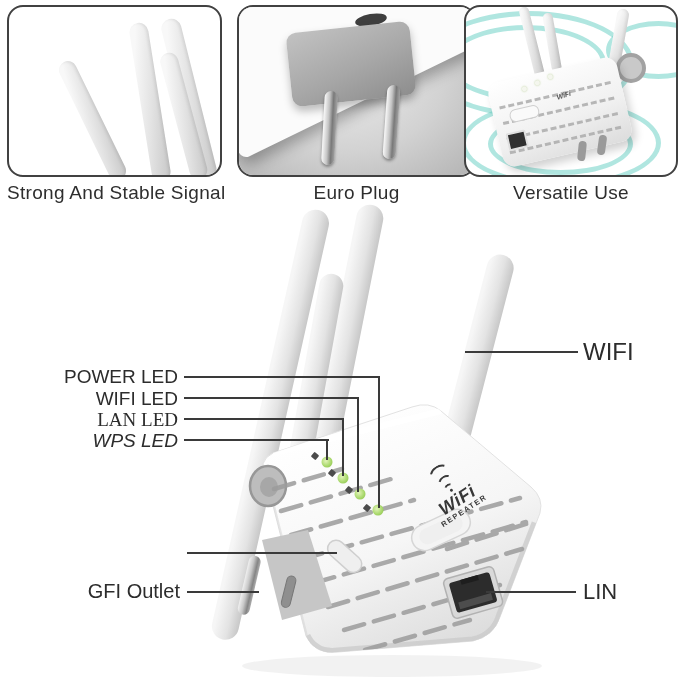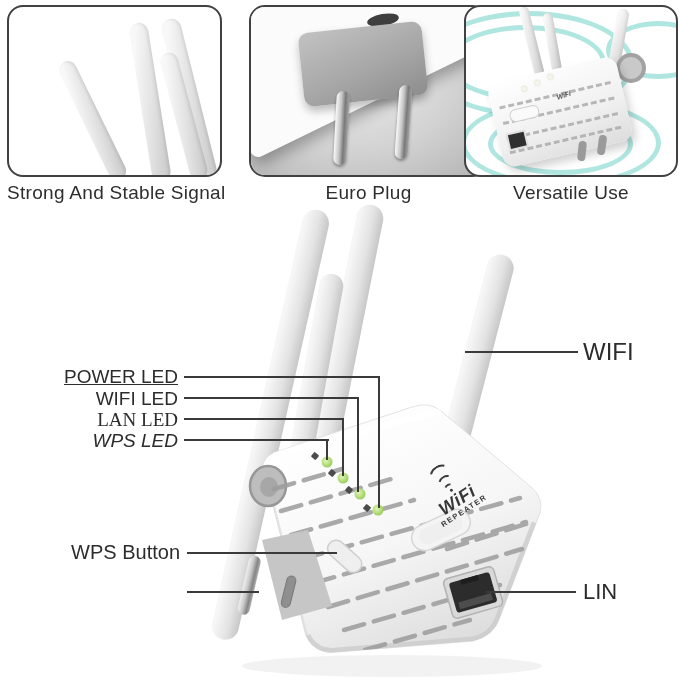--- a/index.html
+++ b/index.html
@@ -68,21 +68,21 @@
   <figure class="feature" style="left:7px;width:215px;">
     <div class="thumb">
       <div class="rod" style="left:46px;top:55px;width:18px;height:130px;transform:rotate(-26deg);"></div>
       <div class="rod" style="left:119px;top:16px;width:19px;height:160px;transform:rotate(-9deg);"></div>
       <div class="rod" style="left:150px;top:12px;width:20px;height:165px;transform:rotate(-14deg);"></div>
       <div class="rod" style="left:149px;top:46px;width:18px;height:130px;transform:rotate(-15deg);"></div>
     </div>
     <figcaption>Strong And Stable Signal</figcaption>
   </figure>
 
-  <figure class="feature" style="left:249px;width:239px;">
+  <figure class="feature" style="left:237px;width:239px;">
     <div class="thumb">
       <div class="t2-bg"></div>
       <div class="t2-panel"></div>
       <div class="t2-hole"></div>
       <div class="t2-block"></div>
       <div class="t2-pin" style="left:84px;top:84px;transform:rotate(3deg);"></div>
       <div class="t2-pin" style="left:146px;top:78px;transform:rotate(4deg);"></div>
     </div>
     <figcaption>Euro Plug</figcaption>
   </figure>
@@ -228,21 +228,21 @@
   <div class="line v" style="left:357px;top:397px;height:95px;"></div>
   <div class="line h" style="left:184px;top:418px;width:160px;"></div>
   <div class="line v" style="left:342px;top:418px;height:58px;"></div>
   <div class="line h" style="left:184px;top:439px;width:145px;"></div>
   <div class="line v" style="left:326px;top:439px;height:21px;"></div>
   <div class="line h" style="left:465px;top:351px;width:113px;"></div>
   <div class="line h" style="left:187px;top:552px;width:150px;"></div>
   <div class="line h" style="left:187px;top:591px;width:72px;"></div>
   <div class="line h" style="left:486px;top:591px;width:90px;"></div>
 
-  <div class="lbl lbl-r" style="left:20px;top:366px;width:158px;font-size:19px;text-decoration:underline;">POWER LED</div>
+  <div class="lbl lbl-r" style="left:20px;top:366px;width:158px;font-size:19px;">POWER LED</div>
   <div class="lbl lbl-r" style="left:20px;top:388px;width:158px;font-size:19px;">WIFI LED</div>
   <div class="lbl lbl-r" style="left:20px;top:409px;width:158px;font-size:19px;font-family:Liberation Serif, serif;">LAN LED</div>
   <div class="lbl lbl-r" style="left:20px;top:430px;width:158px;font-size:19px;font-style:italic;">WPS LED</div>
   <div class="lbl" style="left:583px;top:338px;font-size:24px;">WIFI</div>
-  <div class="lbl lbl-r" style="left:20px;top:541px;width:160px;font-size:20px;">WPS Button</div>
+  <div class="lbl lbl-r" style="left:20px;top:580px;width:160px;font-size:20px;">GFI Outlet</div>
   <div class="lbl" style="left:583px;top:579px;font-size:22px;text-align:right;">LIN</div>
 
 </div>
 
 </body></html>

